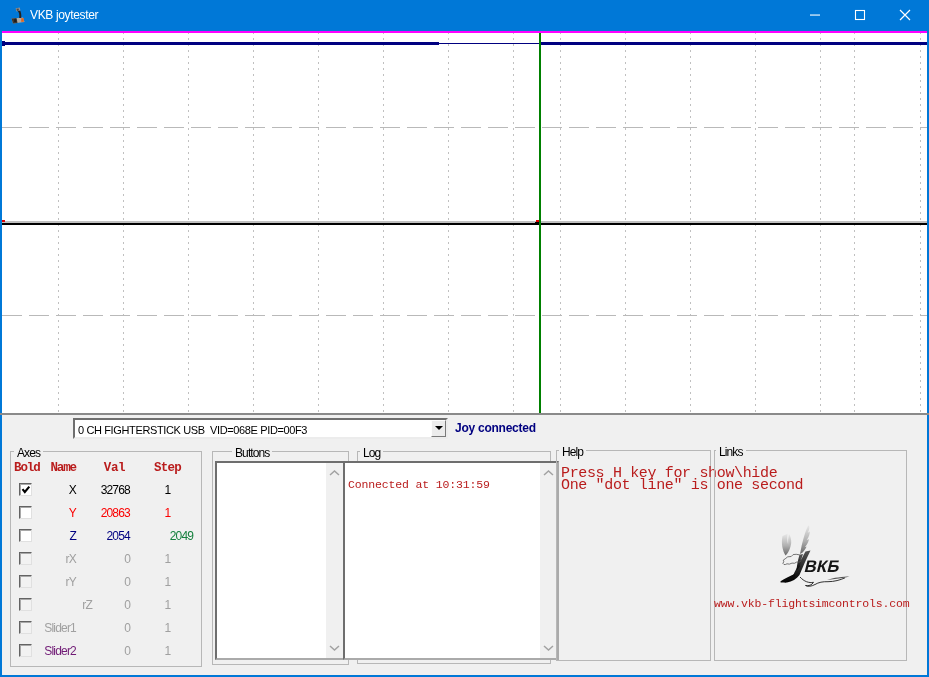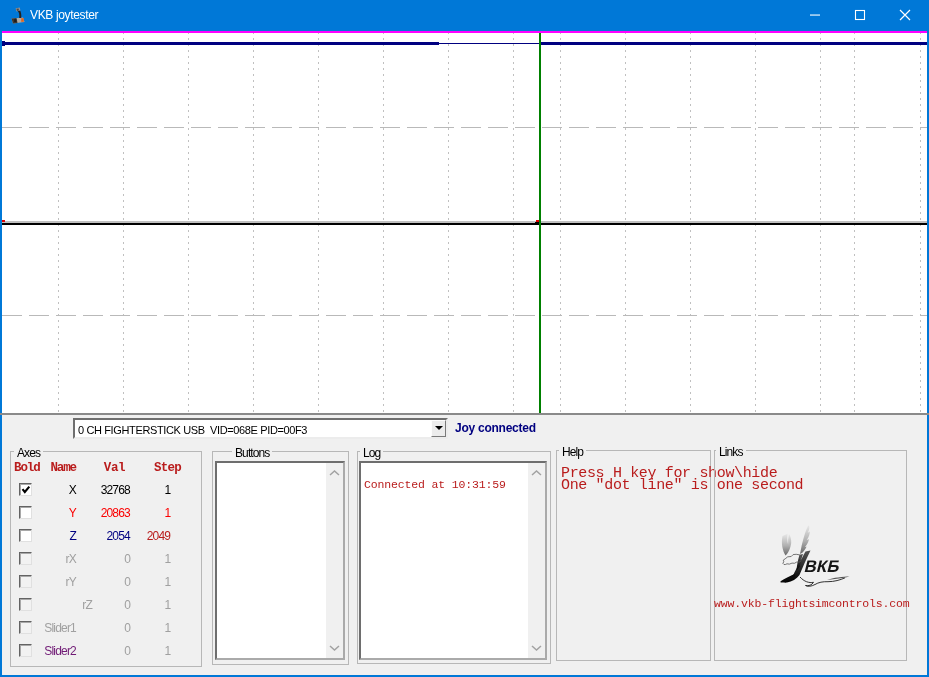--- a/index.html
+++ b/index.html
@@ -128,21 +128,21 @@
 <div class="chk chkd" style="left:19px;top:621px;"></div>
 <div class="chk chkd" style="left:19px;top:644px;"></div>
 <div class="row" style="left:0;top:483px;width:76px;text-align:right;">X</div>
 <div class="row" style="left:80px;top:483px;width:50px;text-align:right;">32768</div>
 <div class="row" style="left:135px;top:483px;width:65px;text-align:center;">1</div>
 <div class="row" style="left:0;top:506px;width:76px;text-align:right;color:#fb0000;">Y</div>
 <div class="row" style="left:80px;top:506px;width:50px;text-align:right;color:#fb0000;">20863</div>
 <div class="row" style="left:135px;top:506px;width:65px;text-align:center;color:#fb0000;">1</div>
 <div class="row" style="left:0;top:529px;width:76px;text-align:right;color:#000080;">Z</div>
 <div class="row" style="left:80px;top:529px;width:50px;text-align:right;color:#000080;">2054</div>
-<div class="row" style="left:126px;top:529px;width:65px;text-align:center;color:#b91c1c;">2049</div>
+<div class="row" style="left:149px;top:529px;width:65px;text-align:center;color:#15803d;">2049</div>
 <div class="row" style="left:0;top:552px;width:76px;text-align:right;color:#a0a0a0;">rX</div>
 <div class="row" style="left:80px;top:552px;width:50px;text-align:right;color:#a0a0a0;">0</div>
 <div class="row" style="left:135px;top:552px;width:65px;text-align:center;color:#a0a0a0;">1</div>
 <div class="row" style="left:0;top:575px;width:76px;text-align:right;color:#a0a0a0;">rY</div>
 <div class="row" style="left:80px;top:575px;width:50px;text-align:right;color:#a0a0a0;">0</div>
 <div class="row" style="left:135px;top:575px;width:65px;text-align:center;color:#a0a0a0;">1</div>
 <div class="row" style="left:0;top:598px;width:76px;text-align:right;color:#a0a0a0;padding-left:16px;">rZ</div>
 <div class="row" style="left:80px;top:598px;width:50px;text-align:right;color:#a0a0a0;">0</div>
 <div class="row" style="left:135px;top:598px;width:65px;text-align:center;color:#a0a0a0;">1</div>
 <div class="row" style="left:0;top:621px;width:76px;text-align:right;color:#a0a0a0;">Slider1</div>
@@ -162,21 +162,21 @@
       </svg>
     <svg width="17" height="10" style="position:absolute;bottom:5px;left:0;">
         <path d="M4 3 L8.5 7 L13 3" stroke="#a2a2a2" stroke-width="1.5" fill="none"></path>
       </svg>
   </div>
 </div>
 
 <div class="group" style="left:357px;top:451px;width:192px;height:211px;">
   <span class="glabel" style="left:2px;">Log</span>
 </div>
-<div class="lbox" style="left:359px;top:461px;width:188px;height:199px;box-sizing:border-box;">
+<div class="lbox" style="left:343px;top:461px;width:216px;height:199px;box-sizing:border-box;">
   <div class="txt" style="left:3px;top:15px;font-size:11.5px;letter-spacing:-0.15px;">Connected at 10:31:59</div>
   <div class="sbar">
     <svg width="17" height="10" style="position:absolute;top:5px;left:0;">
         <path d="M4 7 L8.5 3 L13 7" stroke="#a2a2a2" stroke-width="1.5" fill="none"></path>
       </svg>
     <svg width="17" height="10" style="position:absolute;bottom:5px;left:0;">
         <path d="M4 3 L8.5 7 L13 3" stroke="#a2a2a2" stroke-width="1.5" fill="none"></path>
       </svg>
   </div>
 </div>

